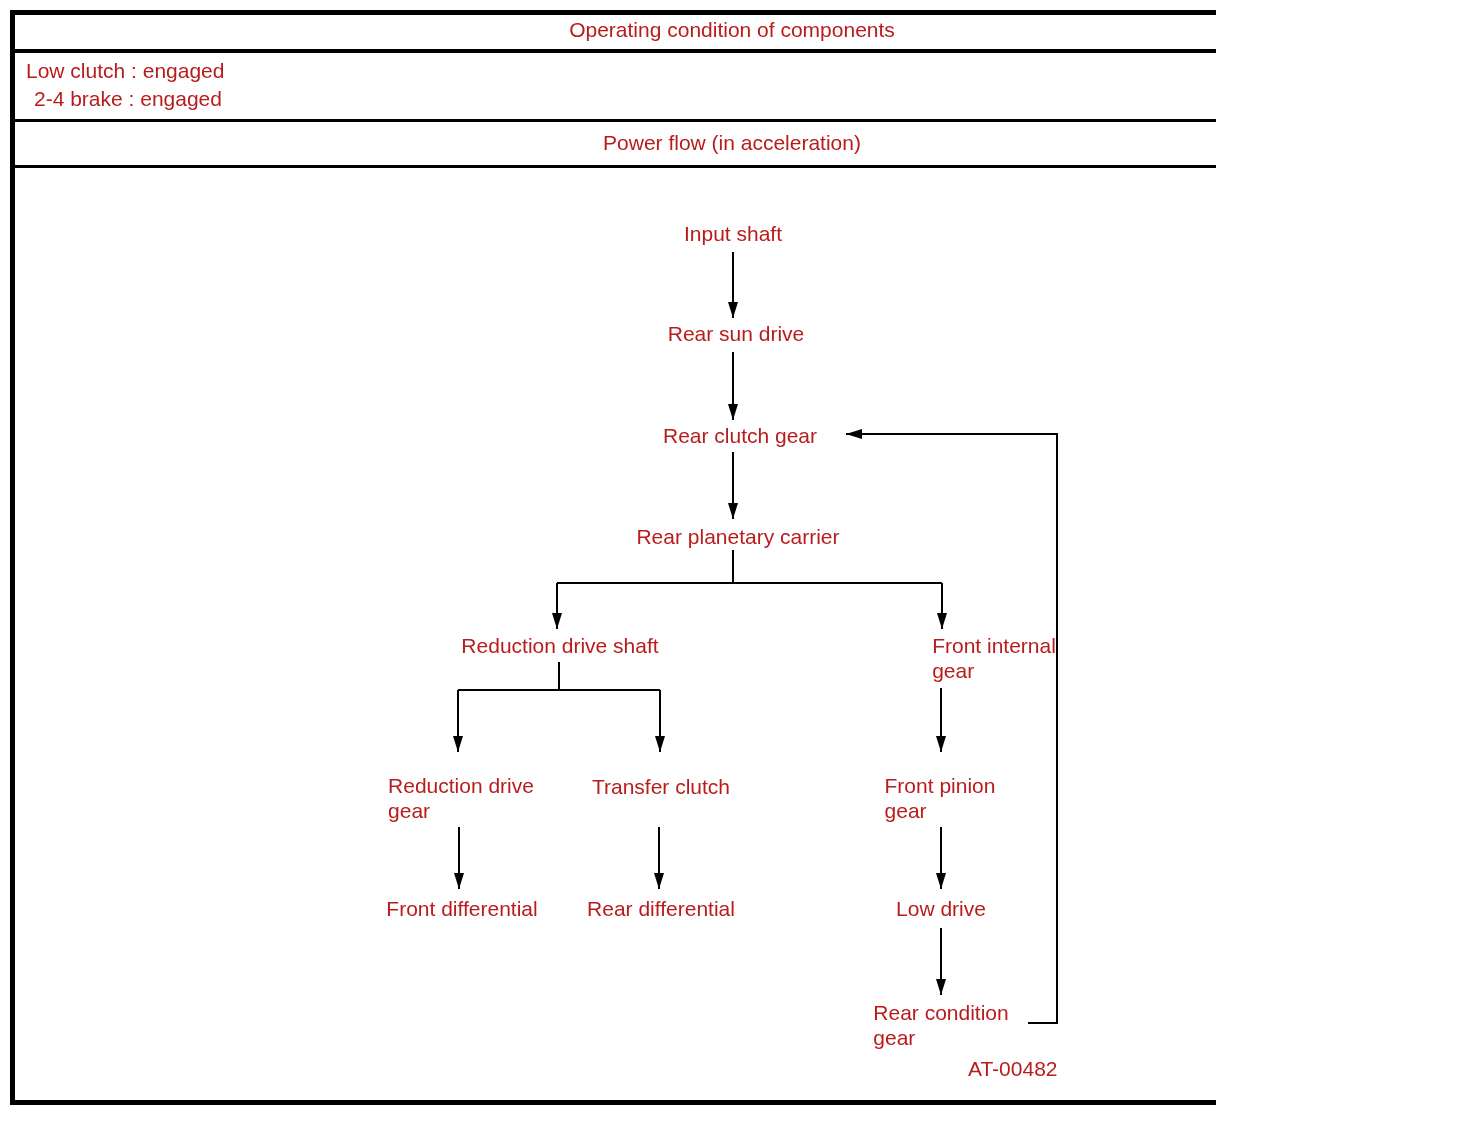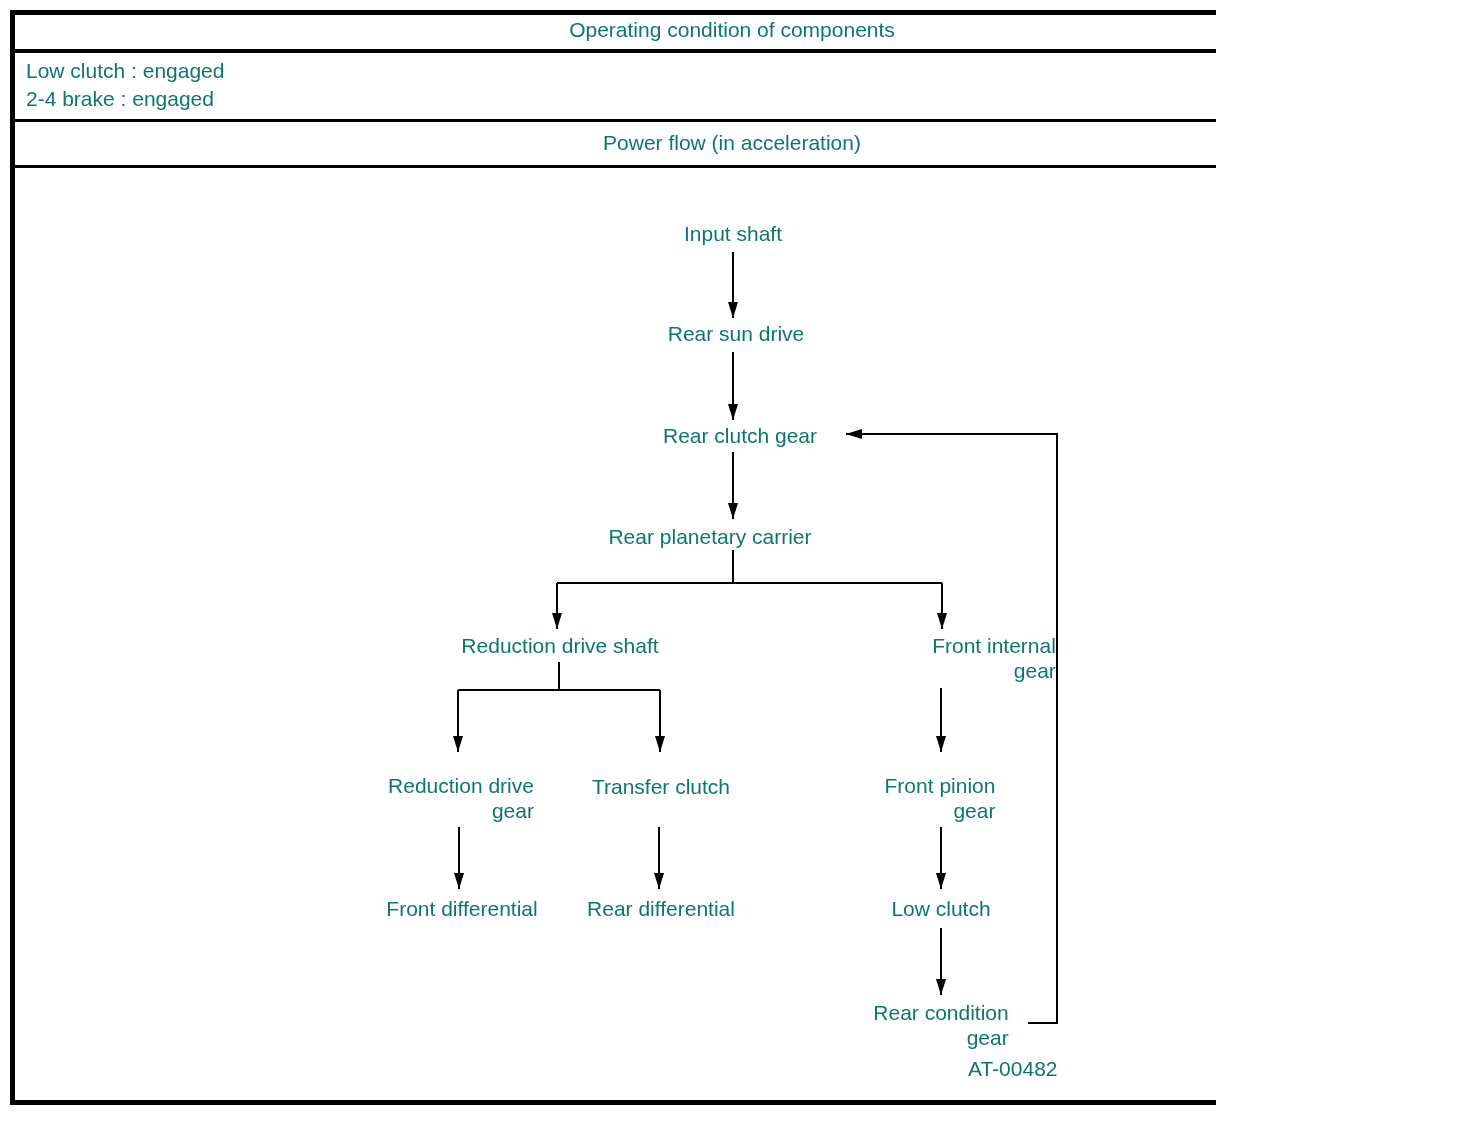--- a/index.html
+++ b/index.html
@@ -5,21 +5,21 @@
   html, body {
     margin: 0;
     padding: 0;
     background: #ffffff;
   }
   .page {
     position: relative;
     width: 1216px;
     height: 1126px;
     background: #ffffff;
-    color: #0f766e;
+    color: #b91c1c;
     font-family: "Liberation Sans", sans-serif;
     overflow: hidden;
   }
   .frame {
     position: absolute;
     left: 10px;
     top: 10px;
     width: 1444px;
     height: 1095px;
     border: 5px solid #000000;
@@ -46,25 +46,25 @@
   .row-title    { top: 17px; }
   .row-subtitle { top: 130px; }
   .cond-line {
     position: absolute;
     left: 26px;
     font-size: 21px;
     line-height: 26px;
     white-space: pre;
   }
   .cond-1 { top: 58px; }
-  .cond-2 { top: 86px; }
+  .cond-2 { top: 86px; margin-left: 8px; }
   .node {
     position: absolute;
     transform: translate(-50%, -50%);
-    text-align: right;
+    text-align: left;
     font-size: 21px;
     line-height: 25px;
     white-space: pre-line;
   }
   .figcode {
     position: absolute;
     left: 968px;
     top: 1044px;
     font-size: 21px;
     line-height: 24px;
@@ -124,30 +124,30 @@
       <path d="M659 827 V889" marker-end="url(#arrow)"></path>
       <path d="M941 928 V995" marker-end="url(#arrow)"></path>
       <path d="M941 827 V889" marker-end="url(#arrow)"></path>
       <path d="M1028 1023 H1057 V434 H846" marker-end="url(#arrow)"></path>
     </g>
   </svg>
 
   <div class="node" style="left:733px; top:233px">Input shaft</div>
   <div class="node" style="left:736px; top:333px">Rear sun drive</div>
   <div class="node" style="left:740px; top:435px">Rear clutch gear</div>
-  <div class="node" style="left:710px; top:536px">Rear planetary carrier</div>
+  <div class="node" style="left:738px; top:536px">Rear planetary carrier</div>
   <div class="node" style="left:560px; top:645px">Reduction drive shaft</div>
   <div class="node" style="left:994px; top:658px">Front internal
 gear</div>
   <div class="node" style="left:461px; top:798px">Reduction drive
 gear</div>
   <div class="node" style="left:661px; top:786px">Transfer clutch</div>
   <div class="node" style="left:940px; top:798px">Front pinion
 gear</div>
   <div class="node" style="left:462px; top:908px">Front differential</div>
   <div class="node" style="left:661px; top:908px">Rear differential</div>
-  <div class="node" style="left:941px; top:908px">Low clutch</div>
+  <div class="node" style="left:941px; top:908px">Low drive</div>
   <div class="node" style="left:941px; top:1025px">Rear condition
 gear</div>
 
   <div class="figcode">AT-00482</div>
 
 </div>
 
 </body></html>

